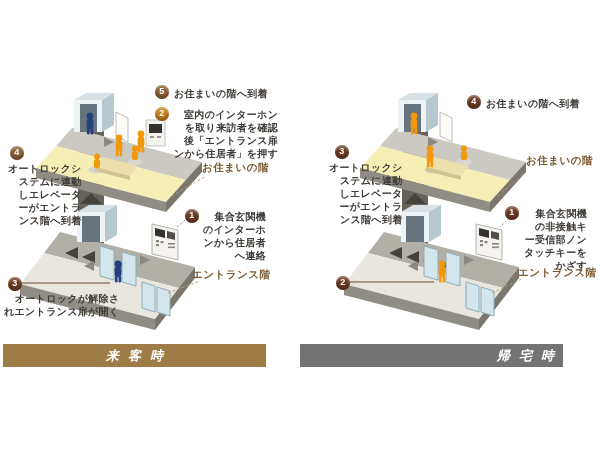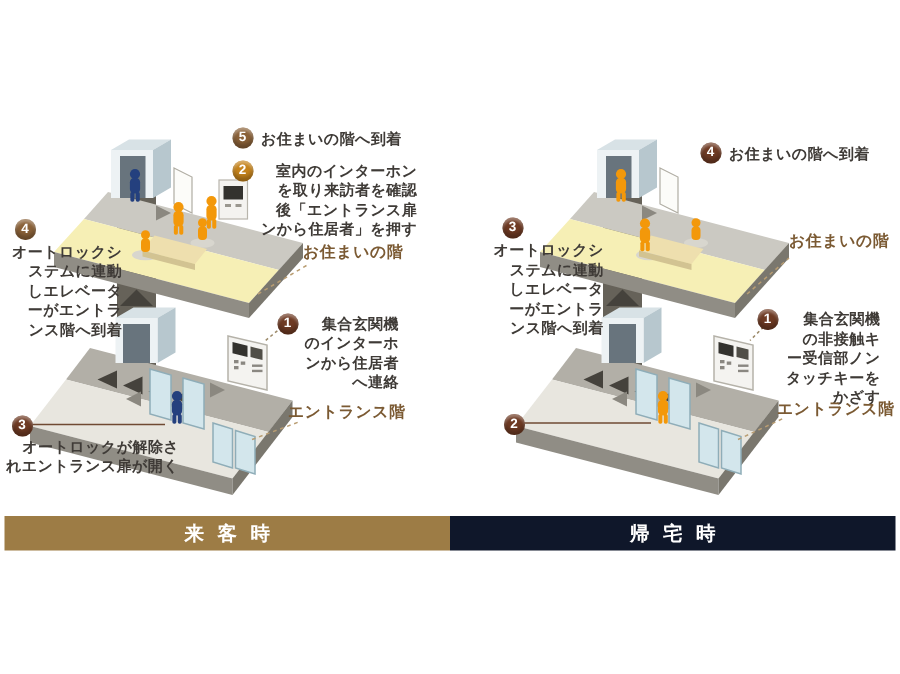--- a/index.html
+++ b/index.html
@@ -18,23 +18,23 @@
   }
   .step-text{
     position:absolute;font-size:10px;line-height:13px;font-weight:700;
     color:var(--step-text,#3f3b37);white-space:pre-line;letter-spacing:.3px;text-align:right;
   }
   .floor-label{
     position:absolute;font-size:10.5px;font-weight:700;letter-spacing:.5px;
     color:var(--label-brown,#7b5a33);white-space:nowrap;
   }
   .bar{
-    position:absolute;top:344px;height:23px;width:297px;
+    position:absolute;top:344px;height:23px;width:263px;
     display:flex;align-items:center;justify-content:center;
-    color:#fff;font-size:13px;font-weight:700;letter-spacing:9px;text-indent:9px;
+    color:#fff;font-size:13px;font-weight:700;letter-spacing:9px;text-indent:9px;font-style:italic;
   }
   .bar--left{left:3px;}
   .bar--right{left:300px;}
   .p-visitor{fill:var(--person-visitor,#24407e);}
   .p-res{fill:var(--person-resident,#f3980a);}
 </style>
 </head>
 <body>
 
 <div class="canvas">
@@ -282,16 +282,16 @@
 
     <span class="badge" style="left: 36px; top: 276px; background: rgb(110, 58, 35);">2</span>
 
     <span class="floor-label" style="left:226px;top:154px">お住まいの階</span>
     <span class="floor-label" style="left:218px;top:266px">エントランス階</span>
   </section>
 
   <div class="bar bar--left" style="background: rgb(157, 124, 69);">
     <span>来客時</span>
   </div>
-  <div class="bar bar--right" style="background: #0f172a;">
+  <div class="bar bar--right" style="background: #737373; justify-content: flex-end;">
     <span>帰宅時</span>
   </div>
 </div>
 
 </body></html>

